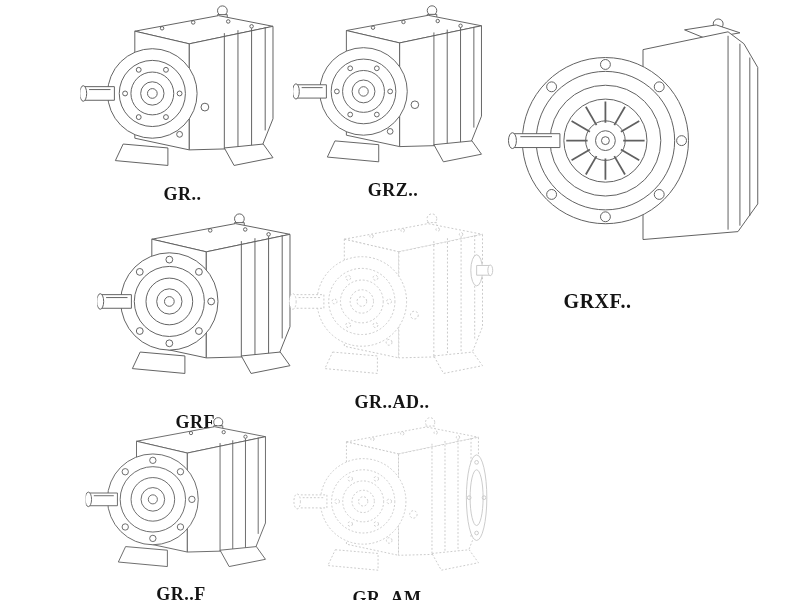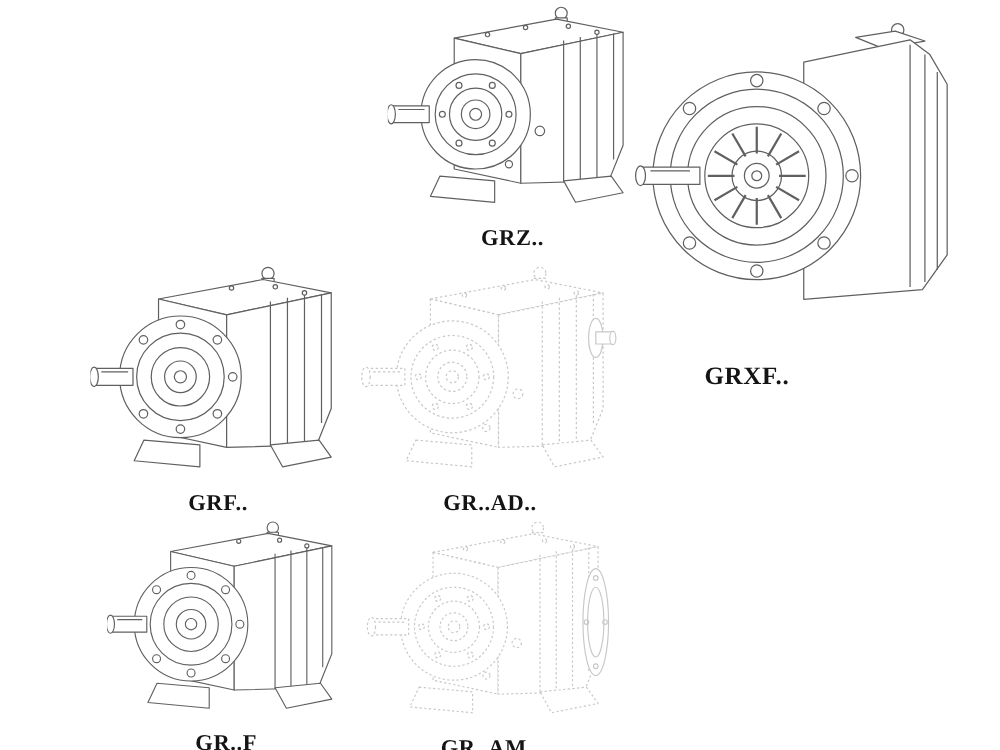--- a/index.html
+++ b/index.html
@@ -185,36 +185,42 @@
         <use href="#spokes" transform="translate(84,160) scale(1.6)"></use>
         <circle class="ln-n" cx="84" cy="160" r="16"></circle>
         <circle class="ln-n" cx="84" cy="160" r="8"></circle>
         <rect class="ln" x="8" y="152" width="32" height="15"></rect>
         <ellipse class="ln" cx="8" cy="159.5" rx="4" ry="8.5"></ellipse>
         <line class="ln-n" x1="14" y1="156" x2="36" y2="156"></line>
       </symbol>
     </defs>
   </svg>
 
-
-  <figure class="unit" style="left:310px; top:2px; width:200px;">
+  <figure class="unit" style="left:80px; top:2px; width:205px;">
+    <svg viewBox="0 0 210 185" width="205" height="180">
+      <use href="#sym-foot-unit"></use>
+    </svg>
+    <figcaption>GR..</figcaption>
+  </figure>
+
+  <figure class="unit" style="left:293px; top:2px; width:200px;">
     <svg viewBox="0 0 210 185" width="200" height="176">
       <use href="#sym-foot-unit"></use>
     </svg>
     <figcaption>GRZ..</figcaption>
   </figure>
 
   <figure class="unit" style="left:490px; top:16px; width:305px;">
     <svg viewBox="0 0 300 275" width="300" height="272">
       <use href="#sym-flange-face-unit"></use>
     </svg>
     <figcaption class="cap-lg shift-l45">GRXF..</figcaption>
   </figure>
 
-  <figure class="unit" style="left:72px; top:210px; width:205px;">
+  <figure class="unit" style="left:97px; top:210px; width:205px;gap:20px;">
     <svg viewBox="0 0 210 185" width="205" height="180">
       <use href="#sym-flange-foot-unit"></use>
     </svg>
     <figcaption>GRF..</figcaption>
   </figure>
 
   <figure class="unit faded" style="left:286px; top:210px; width:212px;">
     <svg viewBox="0 0 214 185" width="212" height="180">
       <use href="#sym-foot-unit"></use>
       <g>

